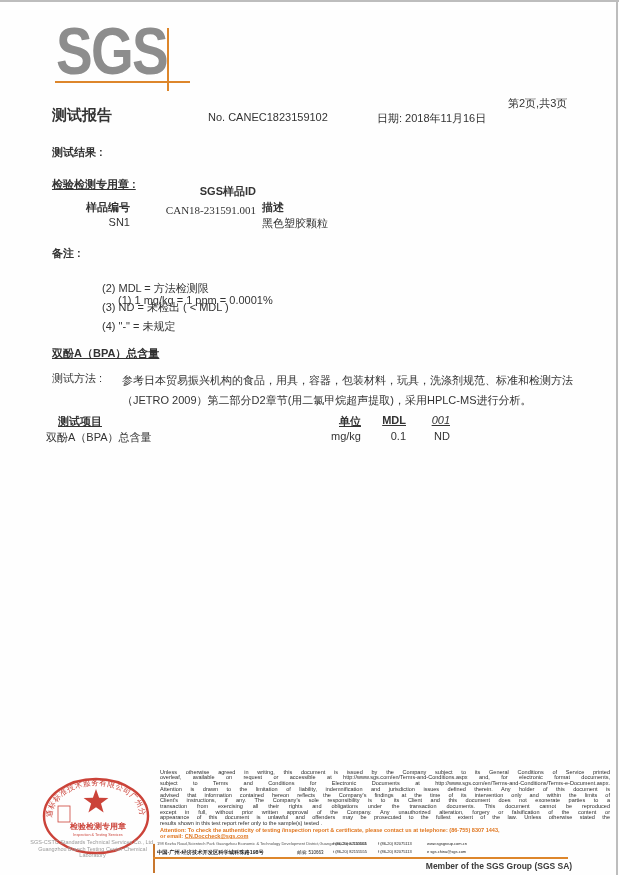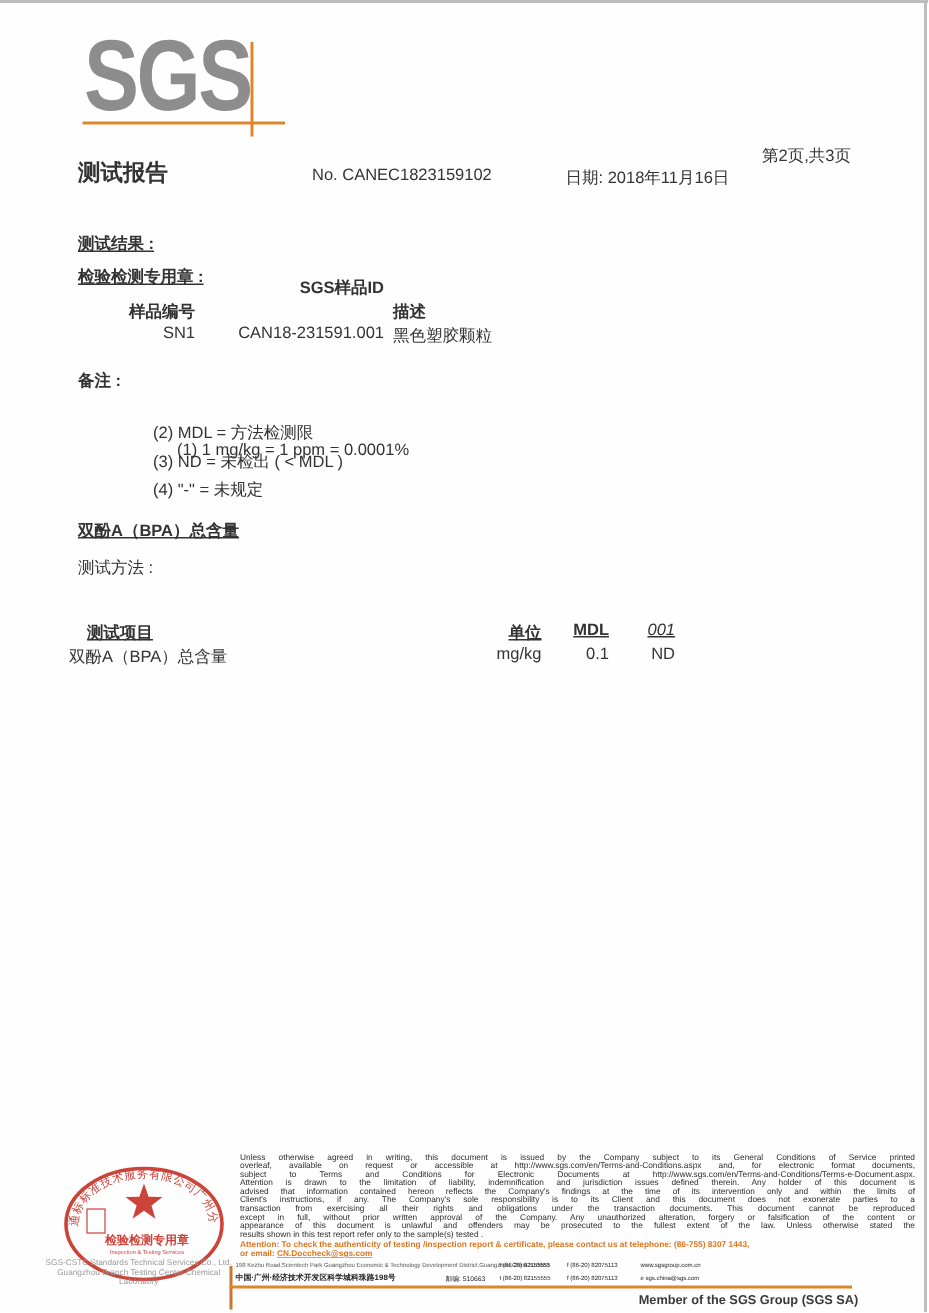--- a/index.html
+++ b/index.html
@@ -51,40 +51,41 @@
     <span class="logo-text">SGS</span>
     <div class="logo-hline"></div>
     <div class="logo-vline"></div>
   </div>
 
   <span class="abs title">测试报告</span>
   <span class="abs fs11" style="left:208px;top:111px;text-align:center;">No. CANEC1823159102</span>
   <span class="abs fs11" style="left:377px;top:111px;">日期: 2018年11月16日</span>
   <span class="abs fs11" style="left:508px;top:96px;">第2页,共3页</span>
 
-  <span class="abs fs11 b" style="left:52px;top:155px;text-decoration:underline;">测试结果 :</span>
+  <span class="abs fs11 b" style="left:52px;top:145px;">测试结果 :</span>
 
   <span class="abs fs11 b u" style="left:52px;top:177px;">检验检测专用章 :</span>
 
   <div class="abs fs11 b center" style="left:50px;top:200px;width:80px;">样品编号</div>
   <div class="abs fs11 b center" style="left:140px;top:184px;width:116px;">SGS样品ID</div>
   <div class="abs fs11 b" style="left:262px;top:200px;">描述</div>
 
   <div class="abs fs11 center" style="left:50px;top:216px;width:80px;">SN1</div>
-  <div class="abs fs11 center" style="left:140px;top:216px;width:116px;">CAN18-231591.001</div>
+  <div class="abs fs11 center" style="left:140px;top:204px;width:116px;font-family:Liberation Serif, serif;">CAN18-231591.001</div>
   <div class="abs fs11" style="left:262px;top:216px;">黑色塑胶颗粒</div>
 
   <span class="abs fs11 b" style="left:52px;top:246px;">备注 :</span>
   <span class="abs fs11" style="left:118px;top:262px;margin-top:32px;">(1) 1 mg/kg = 1 ppm = 0.0001%</span>
   <span class="abs fs11" style="left:102px;top:281px;">(2) MDL = 方法检测限</span>
   <span class="abs fs11" style="left:102px;top:300px;">(3) ND = 未检出 ( &lt; MDL )</span>
   <span class="abs fs11" style="left:102px;top:319px;">(4) "-" = 未规定</span>
 
   <span class="abs fs11 b u" style="left:52px;top:346px;">双酚A（BPA）总含量</span>
   <span class="abs fs11" style="left:52px;top:371px;">测试方法 :</span>
+  <div class="method-text">参考日本贸易振兴机构的食品，用具，容器，包装材料，玩具，洗涤剂规范、标准和检测方法（JETRO 2009）第二部分D2章节(用二氯甲烷超声提取)，采用HPLC-MS进行分析。</div>
 
   <span class="abs fs11 b u" style="left:58px;top:414px;">测试项目</span>
   <div class="abs fs11 b u center" style="left:311px;top:414px;width:50px;">单位</div>
   <div class="abs fs11 b u center" style="left:356px;top:414px;width:50px;">MDL</div>
   <div class="abs fs11 i u center" style="left:400px;top:414px;width:50px;">001</div>
 
   <span class="abs fs11" style="left:46px;top:430px;">双酚A（BPA）总含量</span>
   <div class="abs fs11 center" style="left:311px;top:430px;width:50px;">mg/kg</div>
   <div class="abs fs11 center" style="left:356px;top:430px;width:50px;">0.1</div>
   <div class="abs fs11 center" style="left:400px;top:430px;width:50px;">ND</div>

